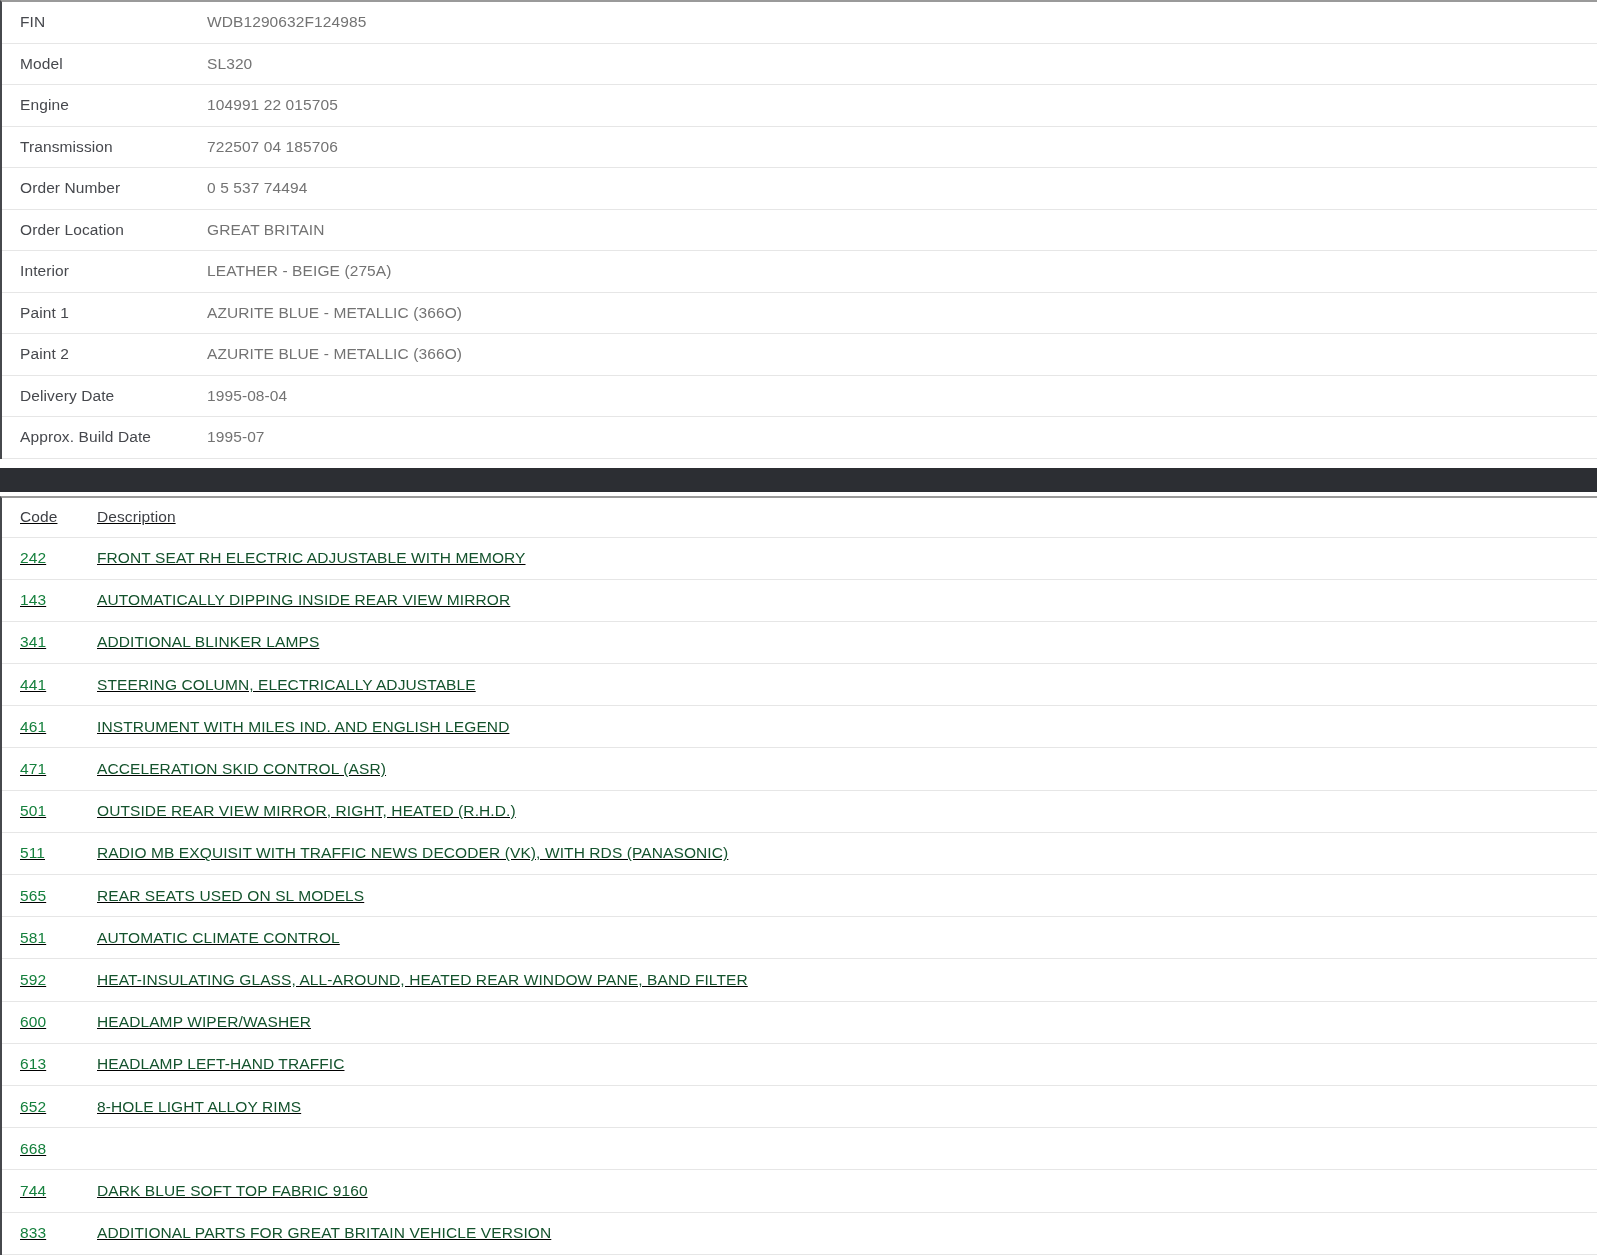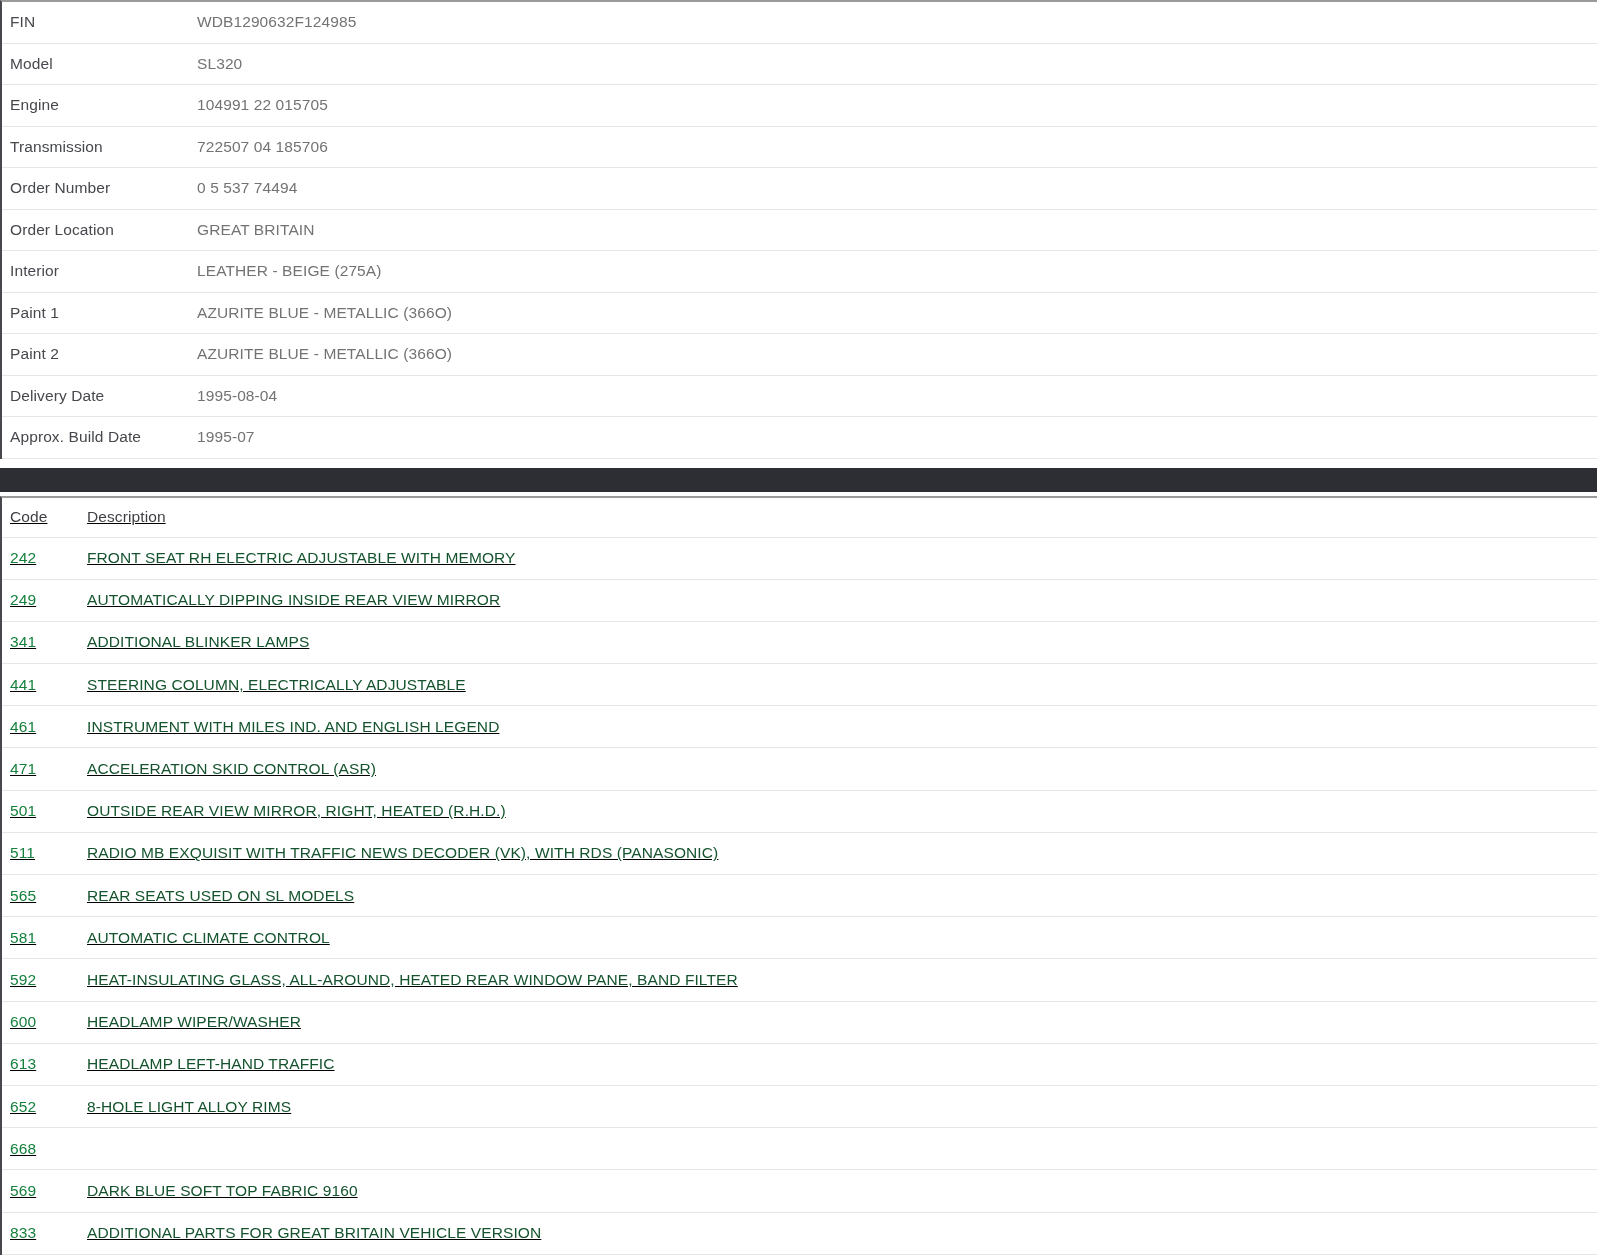--- a/index.html
+++ b/index.html
@@ -17,21 +17,21 @@
     width: 100%;
     border-top: 2px solid #9a9a9a;
     border-left: 2px solid #46484c;
     background: #fff;
   }
   .row {
     display: flex;
     align-items: center;
     height: 41.5px;
     border-bottom: 1px solid #e6e6e6;
-    padding-left: 8px;
+    padding-left: 18px;
     font-size: 15.5px;
     letter-spacing: 0.1px;
     white-space: nowrap;
   }
 
   
   .info-table .label-cell {
     width: 187px;
     flex: none;
     color: #46484d;
@@ -121,21 +121,21 @@
     <div class="row header-row">
       <div class="code-cell">Code</div>
       <div class="desc-cell">Description</div>
     </div>
 
     <div class="row">
       <div class="code-cell">242</div>
       <div class="desc-cell">FRONT SEAT RH ELECTRIC ADJUSTABLE WITH MEMORY</div>
     </div>
     <div class="row">
-      <div class="code-cell">249</div>
+      <div class="code-cell">143</div>
       <div class="desc-cell">AUTOMATICALLY DIPPING INSIDE REAR VIEW MIRROR</div>
     </div>
     <div class="row">
       <div class="code-cell">341</div>
       <div class="desc-cell">ADDITIONAL BLINKER LAMPS</div>
     </div>
     <div class="row">
       <div class="code-cell">441</div>
       <div class="desc-cell">STEERING COLUMN, ELECTRICALLY ADJUSTABLE</div>
     </div>
@@ -176,21 +176,21 @@
       <div class="desc-cell">HEADLAMP LEFT-HAND TRAFFIC</div>
     </div>
     <div class="row">
       <div class="code-cell">652</div>
       <div class="desc-cell">8-HOLE LIGHT ALLOY RIMS</div>
     </div>
     <div class="row">
       <div class="code-cell">668</div>
     </div>
     <div class="row">
-      <div class="code-cell">569</div>
+      <div class="code-cell">744</div>
       <div class="desc-cell">DARK BLUE SOFT TOP FABRIC 9160</div>
     </div>
     <div class="row">
       <div class="code-cell">833</div>
       <div class="desc-cell">ADDITIONAL PARTS FOR GREAT BRITAIN VEHICLE VERSION</div>
     </div>
   </section>
 
 </div>
 

